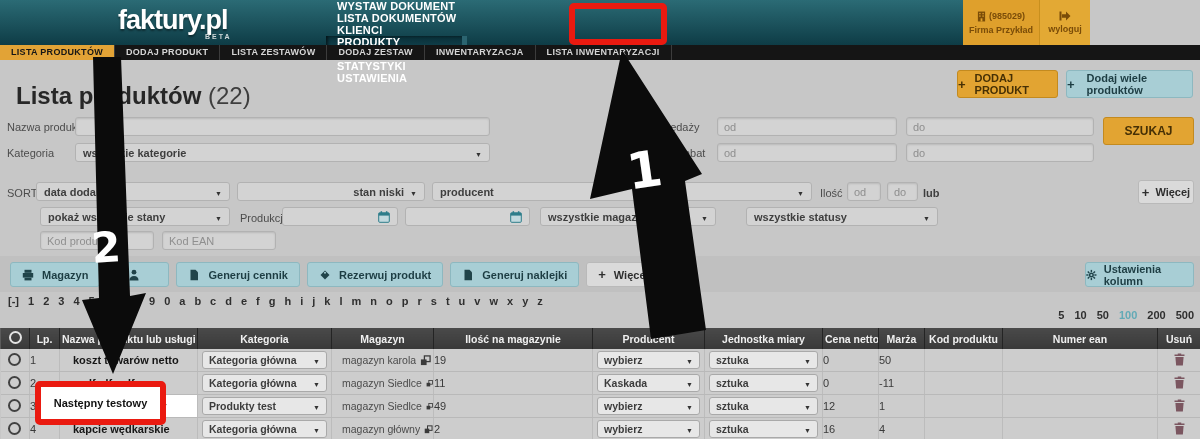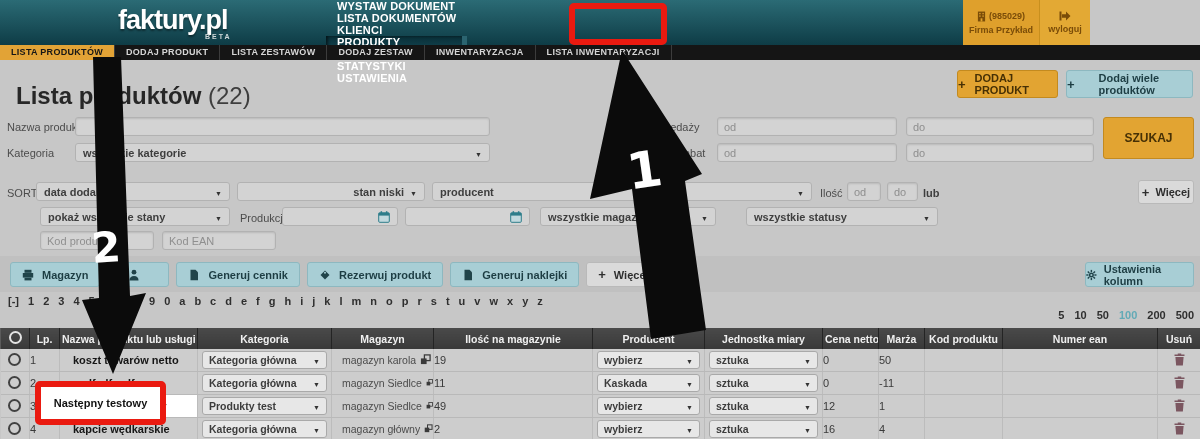--- a/index.html
+++ b/index.html
@@ -33,36 +33,36 @@
 
   
   .page-title{position:absolute;left:16px;top:66px;font-size:24px;font-weight:bold;color:#272727;}
   .page-count{font-weight:normal;color:#3e3e3e;}
   .btn{display:flex;align-items:center;justify-content:center;border-radius:3px;font-weight:bold;
        cursor:pointer;box-sizing:border-box;}
   .btn-orange{background:#e2a432;color:#463005;border:1px solid #c38a1f;}
   .btn-teal{background:#a8ced5;color:#1d3d43;border:1px solid #8db8c0;}
   .btn-gray{background:#dadada;color:#2e2e2e;border:1px solid #b9b9b9;}
   #btn-add-product{position:absolute;left:957px;top:70px;width:101px;height:28px;font-size:11px;gap:9px;}
-  #btn-add-many{position:absolute;left:1066px;top:70px;width:127px;height:28px;font-size:11px;gap:24px;}
+  #btn-add-many{position:absolute;left:1066px;top:70px;width:127px;height:28px;font-size:11px;gap:12px;}
   .plus-icon::before{content:"+";font-size:13px;font-weight:bold;}
 
   
   .filters{position:absolute;left:0;top:110px;width:1200px;height:150px;font-size:11px;}
   .flabel{position:absolute;color:#4c4c4c;white-space:nowrap;}
   .fin{position:absolute;background:#d3d3d3;border:1px solid #b2b2b2;border-radius:3px;height:19px;
        box-sizing:border-box;font:inherit;color:#444;padding:0 6px;box-shadow:inset 0 1px 2px rgba(0,0,0,.12);outline:none;}
   .fin::placeholder{color:#8f8f8f;}
   .fsel{position:absolute;background:#d3d3d3;border:1px solid #b2b2b2;border-radius:3px;height:19px;
        box-sizing:border-box;display:flex;align-items:center;justify-content:space-between;gap:6px;
        padding:0 7px;font-weight:bold;color:#3e3e3e;cursor:pointer;white-space:nowrap;}
   .caret::before{content:"▼";font-size:7px;color:#333;}
   #f-name-label{left:7px;top:11px;} #f-name{left:75px;top:7px;width:415px;}
   #f-price-label{left:620px;top:11px;} #f-od1{left:717px;top:7px;width:180px;} #f-do1{left:906px;top:7px;width:188px;}
-  #btn-search{position:absolute;left:1103px;top:7px;width:91px;height:42px;font-size:12px;}
+  #btn-search{position:absolute;left:1103px;top:7px;width:91px;height:28px;font-size:12px;}
   #f-cat-label{left:7px;top:37px;} #f-cat{left:75px;top:33px;width:415px;}
   #f-rabat-label{left:676px;top:37px;} #f-od2{left:717px;top:33px;width:180px;} #f-do2{left:906px;top:33px;width:188px;}
   #f-sort-label{left:7px;top:77px;}
   #f-sort{left:36px;top:72px;width:194px;} #f-stock{left:237px;top:72px;width:188px;justify-content:flex-end;} #f-producer{left:432px;top:72px;width:380px;}
   #f-qty-label{left:820px;top:77px;text-align:center;}
   #f-odq{left:847px;top:72px;width:34px;} #f-doq{left:887px;top:72px;width:31px;}
   #f-lub{left:923px;top:77px;color:#3e3e3e;font-weight:bold;}
   #btn-more-filters{position:absolute;left:1138px;top:70px;width:56px;height:24px;font-size:11px;gap:6px;}
   #f-show{left:40px;top:97px;width:190px;} #f-prod-label{left:240px;top:102px;}
   #f-date1{left:282px;top:97px;width:116px;justify-content:flex-end;} #f-date2{left:405px;top:97px;width:125px;justify-content:flex-end;}
@@ -93,21 +93,21 @@
              padding:0;vertical-align:middle;color:#3a3a3a;overflow:hidden;white-space:nowrap;}
   .c-radio,.th-radio{text-align:center;}
   .radio{width:9px;height:9px;border:2px solid #414141;border-radius:50%;display:inline-block;}
   .th-radio .radio{border-color:#e3e3e3;}
   .c-lp{padding-left:11px;}
   .f-name{font-weight:bold;color:#161616;padding-left:13px;display:block;cursor:pointer;}
   .hl-row .c-name{background:#fff;}
   .cellsel{margin:0 4px;height:16px;background:#e7e7e7;border:1px solid #a9a9a9;border-radius:3px;
            display:flex;align-items:center;justify-content:space-between;padding:0 6px;
            font-weight:bold;font-size:10.5px;color:#3c3c3c;cursor:pointer;}
-  .magwrap{display:flex;align-items:flex-start;gap:4px;padding-left:10px;cursor:pointer;}
+  .magwrap{display:flex;align-items:center;gap:4px;padding-left:10px;cursor:pointer;}
   .f-mag{color:#4b4b4b;font-size:10.5px;}
   .c-qty{padding-left:13px;} .c-price,.c-marza{padding-left:9px;}
   .c-del{text-align:center;}
   .trash{cursor:pointer;}
 
   
   .overlay{position:absolute;left:0;top:0;z-index:60;pointer-events:none;}
   .digit{fill:#fff;font-weight:bold;text-anchor:middle;font-family:"DejaVu Sans","Liberation Sans",sans-serif;}
   .redbox{position:absolute;border:6px solid #ea1a10;border-radius:5px;box-sizing:border-box;z-index:70;pointer-events:none;}
   #redbox-products{left:569px;top:3px;width:98px;height:42px;}

